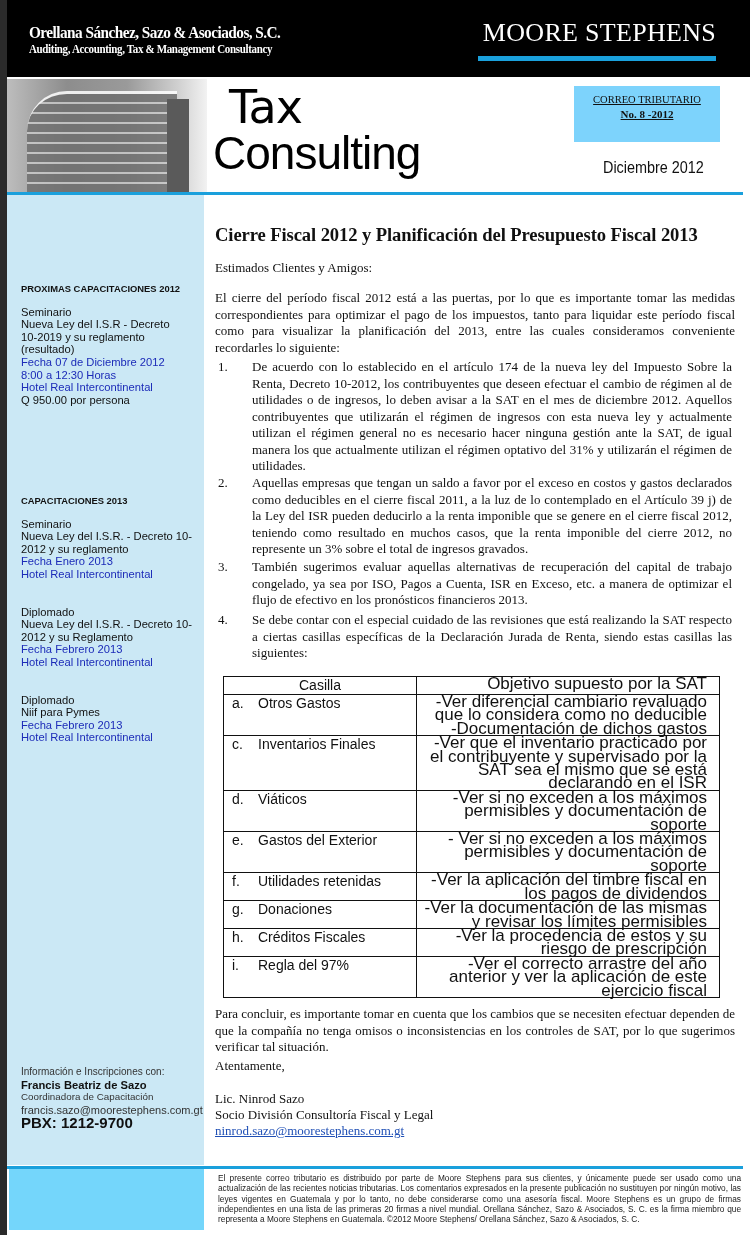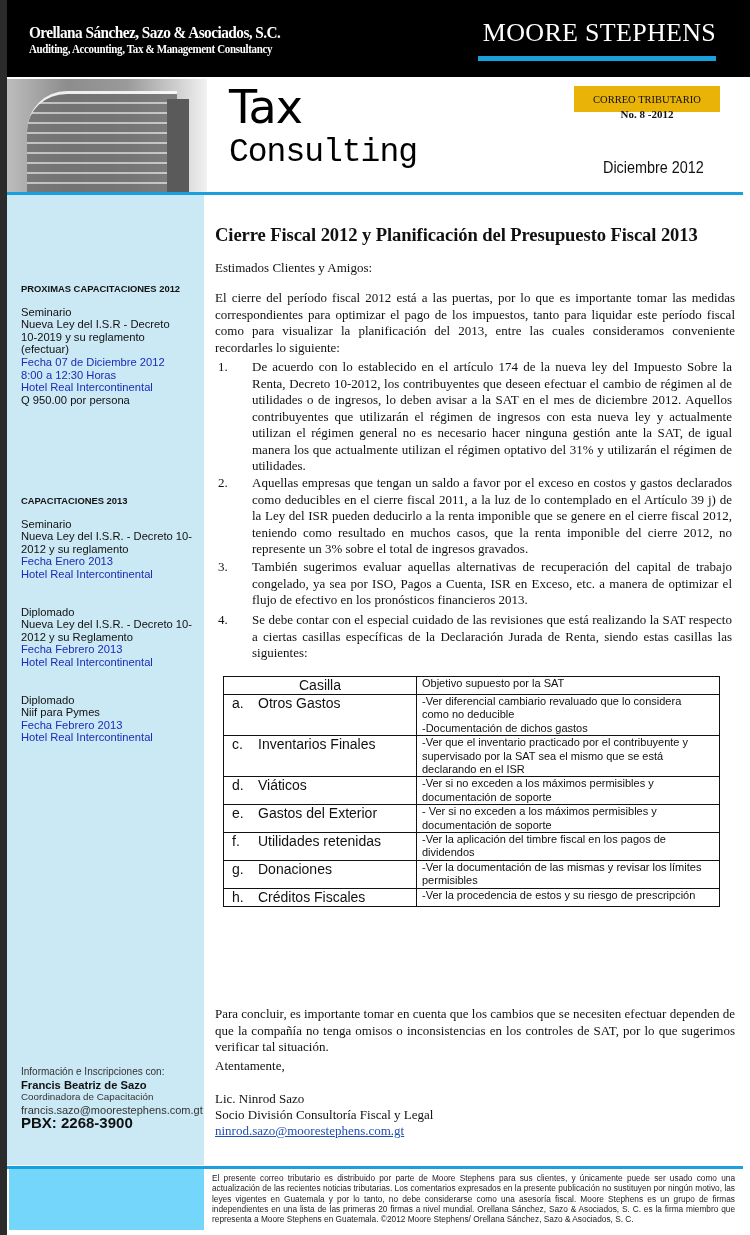--- a/index.html
+++ b/index.html
@@ -13,22 +13,22 @@
   .firm .n2 { font-size:12.5px; font-weight:bold; letter-spacing:-0.4px; transform:scaleX(0.88); transform-origin:left; display:block; line-height:15px; }
   .brand { position:absolute; right:34px; top:18px; color:#fff; font-size:26px; letter-spacing:0.3px; }
   .brand-line { position:absolute; left:478px; top:56px; width:238px; height:5px; background:#1aa0dc; }
   .banner { position:absolute; left:7px; top:79px; width:743px; height:114px; background:#fff; }
   .bldg { position:absolute; left:0; top:0; width:200px; height:114px;
           background:linear-gradient(90deg,#bdbdbd 0%,#8d8d8d 30%,#9a9a9a 60%,#cfcfcf 85%,#f2f2f2 100%); overflow:hidden; }
   .bldg .tower { position:absolute; left:20px; top:12px; width:150px; height:105px; border-radius:40px 0 0 0; border-top:3px solid #fff;
                  background:repeating-linear-gradient(180deg,#6f6f6f 0 8px,#c8c8c8 8px 10px); opacity:0.85; }
   .bldg .side { position:absolute; left:160px; top:20px; width:22px; height:94px; background:#5a5a5a; }
   .title-tax { position:absolute; left:222px; top:4px; font-family:"DejaVu Sans", sans-serif; font-size:46px; line-height:48px; color:#000; letter-spacing:-1px; }
-  .title-cons { position:absolute; left:222px; top:50px; font-family:Liberation Mono, monospace; font-size:33px; line-height:48px; color:#000; letter-spacing:-1px; }
-  .correo { position:absolute; left:567px; top:7px; width:146px; height:26px; background:#eab308; text-align:center; font-family:"Liberation Serif", serif; }
+  .title-cons { position:absolute; left:206px; top:50px; font-family:Liberation Sans, sans-serif; font-size:46px; line-height:48px; color:#000; letter-spacing:-1px; }
+  .correo { position:absolute; left:567px; top:7px; width:146px; height:56px; background:#7dd3fc; text-align:center; font-family:"Liberation Serif", serif;text-decoration:underline; }
   .correo .c1 { font-size:10.5px; margin-top:8px; display:block; }
   .correo .c2 { font-size:11px; font-weight:bold; margin-top:3px; display:block; }
   .fecha { position:absolute; left:596px; top:80px; font-family:"Liberation Sans", sans-serif; font-size:16px; transform:scaleX(0.9); transform-origin:left; }
   .hline { position:absolute; left:7px; top:192px; width:736px; height:3px; background:#1aa0dc; }
   
   .sidebar { position:absolute; left:7px; top:195px; width:197px; height:970px; background:#cbe8f5; font-family:"Liberation Sans", sans-serif; font-size:11.2px; line-height:12.6px; }
   .sb-block { position:absolute; left:14px; }
   .sb-h { font-weight:bold; font-size:9.4px; margin-bottom:10px; display:block; }
   .sb-line { display:block; }
   .blue { color:#1c2bb8; }
@@ -42,26 +42,26 @@
   .sb-bottom { position:absolute; left:9px; top:1169px; width:195px; height:61px; background:#74d6fb; }
   
   .main { position:absolute; left:215px; top:195px; width:520px; }
   .main h1 { position:absolute; top:29px; left:0; margin:0; font-size:18.6px; font-weight:bold; white-space:nowrap; letter-spacing:-0.1px; }
   .p { position:absolute; left:0; width:520px; font-size:13px; line-height:16.5px; text-align:justify; margin:0; }
   .num { position:absolute; left:3px; font-size:13px; }
   .item { position:absolute; left:37px; width:480px; font-size:13px; line-height:16.5px; text-align:justify; margin:0; }
   table.casillas { position:absolute; left:8px; top:481px; width:497px; border-collapse:collapse; font-family:"Liberation Sans", sans-serif; }
   table.casillas td { border:1.5px solid #111; vertical-align:top; padding:0; }
   table.casillas td.c1 { width:192px; font-size:14px; line-height:17px; padding-left:8px; }
-  table.casillas td.c2 { font-size:11px; line-height:13.4px; padding-left:5px; padding-right:12px; }
+  table.casillas td.c2 { font-size:17px; line-height:13.4px; padding-left:5px; padding-right:12px;text-align:right; }
   table.casillas tr.hd td.c1 { text-align:center; padding-left:0; }
   .letter { display:inline-block; width:26px; padding-left:8px; }
   .sig { position:absolute; left:0; font-size:13px; line-height:16px; }
   .sig a { color:#1f4fb5; text-decoration:underline; }
-  .disclaimer { position:absolute; left:212px; top:1173px; width:523px; font-family:"Liberation Sans", sans-serif; font-size:8.3px; line-height:10.3px; text-align:justify; color:#222; }
+  .disclaimer { position:absolute; left:218px; top:1173px; width:523px; font-family:"Liberation Sans", sans-serif; font-size:8.3px; line-height:10.3px; text-align:justify; color:#222; }
 </style>
 </head>
 <body>
 
 <div class="frame-left"></div>
 
 <div class="topbar">
   <div class="firm">
     <span class="n1">Orellana Sánchez, Sazo &amp; Asociados, S.C.</span>
     <span class="n2">Auditing, Accounting, Tax &amp; Management Consultancy</span>
@@ -84,21 +84,21 @@
   <div class="fecha">Diciembre 2012</div>
 </div>
 <div class="hline"></div>
 
 <div class="sidebar">
   <div class="sb-block" style="top:88px;">
     <span class="sb-h">PROXIMAS  CAPACITACIONES 2012</span>
     <span class="sb-line">Seminario</span>
     <span class="sb-line">Nueva Ley del I.S.R - Decreto</span>
     <span class="sb-line">10-2019 y su reglamento</span>
-    <span class="sb-line">(efectuar)</span>
+    <span class="sb-line">(resultado)</span>
     <span class="sb-line blue">Fecha 07 de Diciembre 2012</span>
     <span class="sb-line blue">8:00 a 12:30 Horas</span>
     <span class="sb-line blue">Hotel Real Intercontinental</span>
     <span class="sb-line">Q   950.00 por persona</span>
   </div>
 
   <div class="sb-block" style="top:300px;">
     <span class="sb-h">CAPACITACIONES 2013</span>
     <div>
       <span class="sb-line">Seminario</span>
@@ -120,21 +120,21 @@
       <span class="sb-line blue">Fecha Febrero 2013</span>
       <span class="sb-line blue">Hotel Real Intercontinental</span>
     </div>
   </div>
 
   <div class="contact">
     <span class="l1">Información e Inscripciones con:</span>
     <span class="l2">Francis  Beatriz de Sazo</span>
     <span class="l3">Coordinadora de Capacitación</span>
     <span class="l4">francis.sazo@moorestephens.com.gt</span>
-    <span class="l5">PBX: 2268-3900</span>
+    <span class="l5">PBX: 1212-9700</span>
   </div>
 </div>
 <div class="sb-bottom-line"></div>
 <div class="sb-bottom"></div>
 
 <div class="main">
   <h1>Cierre Fiscal 2012 y Planificación del Presupuesto Fiscal 2013</h1>
   <p class="p" style="top:65px;">Estimados Clientes y Amigos:</p>
   <p class="p" style="top:95px;">El cierre del período fiscal 2012 está a las puertas, por lo que es importante tomar las medidas correspondientes para  optimizar el pago de los impuestos, tanto para liquidar este período fiscal como para visualizar la planificación del 2013, entre las cuales consideramos conveniente recordarles lo siguiente:</p>
 
@@ -180,20 +180,24 @@
           <td class="c2" style="white-space: pre-line;">-Ver la aplicación del timbre fiscal en los pagos de dividendos</td>
         </tr>
         <tr>
           <td class="c1" style="padding-left: 0px;"><span class="letter">g.</span><span>Donaciones</span></td>
           <td class="c2" style="white-space: pre-line;">-Ver la documentación de las mismas y revisar los límites permisibles</td>
         </tr>
         <tr>
           <td class="c1" style="padding-left: 0px;"><span class="letter">h.</span><span>Créditos Fiscales</span></td>
           <td class="c2" style="white-space: pre-line;">-Ver la procedencia de estos y su riesgo de prescripción</td>
         </tr>
+        <tr>
+          <td class="c1" style="padding-left: 0px;"><span class="letter">i.</span><span>Regla del 97%</span></td>
+          <td class="c2" style="white-space: pre-line;">-Ver el correcto arrastre del año anterior y ver la aplicación de este ejercicio fiscal</td>
+        </tr>
       </tbody>
   </table>
 
   <p class="p" style="top:811px;">Para concluir, es importante tomar en cuenta que los cambios que se necesiten efectuar dependen de que  la compañía no tenga omisos o inconsistencias en los controles de SAT,  por lo que sugerimos verificar tal situación.</p>
   <div class="sig" style="top:863px;">Atentamente,</div>
   <div class="sig" style="top:896px;">Lic. Ninrod Sazo</div>
   <div class="sig" style="top:912px;">Socio División Consultoría Fiscal y Legal</div>
   <div class="sig" style="top:928px;"><a href="#">ninrod.sazo@moorestephens.com.gt</a></div>
 </div>
 

